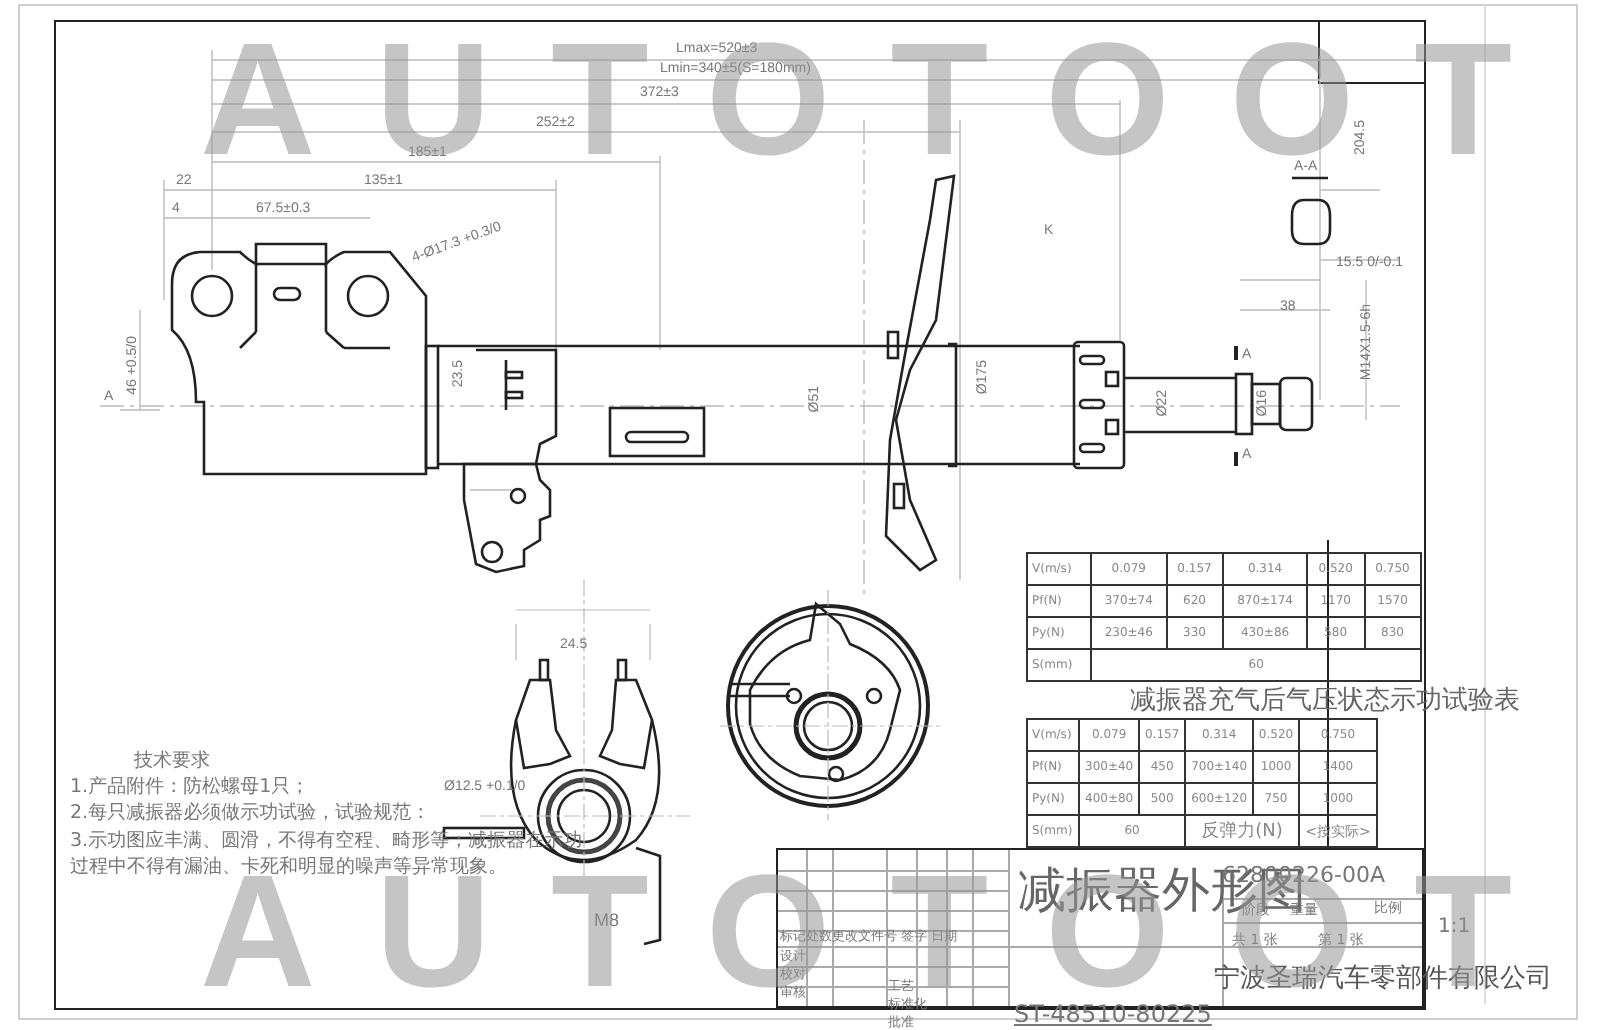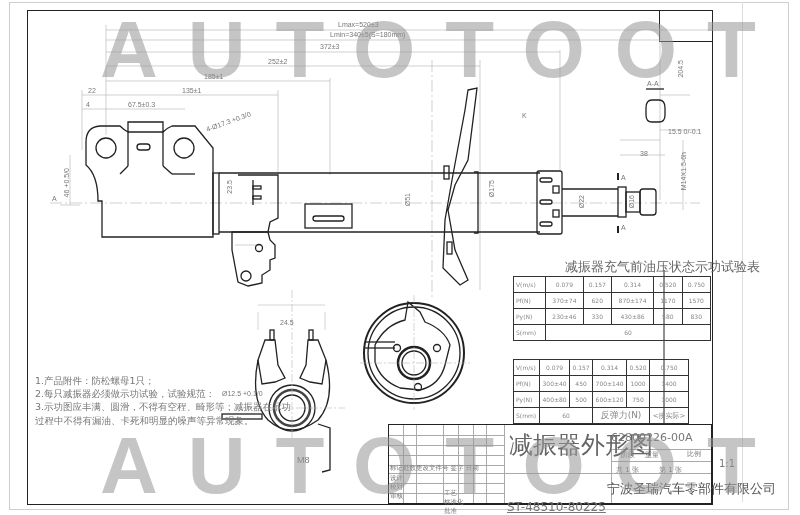--- a/index.html
+++ b/index.html
@@ -175,21 +175,20 @@
   <div class="dim vtext" style="left:680px;top:152px;">M14X1.5-6h</div>
   <div class="dim vtext" style="left:677px;top:60px;">204.5</div>
   <div class="dim" style="left:647px;top:80px;">A-A</div>
   <div class="dim" style="left:621px;top:174px;">A</div>
   <div class="dim" style="left:621px;top:224px;">A</div>
   <div class="dim" style="left:522px;top:112px;">K</div>
   <div class="dim" style="left:280px;top:319px;">24.5</div>
   <div class="dim" style="left:222px;top:390px;">Ø12.5 +0.1/0</div>
   <div class="dim" style="left:297px;top:455px;font-size:9px;">M8</div>
 
-  <div class="tbl-title" style="left:565px;top:258px;">减振器充气前油压状态示功试验表</div>
   <table class="perf" style="left:513px;top:276px;width:198px;">
     <tbody>
         <tr>
       <td class="hdr">V(m/s)</td>
       <td>0.079</td>
       <td>0.157</td>
       <td>0.314</td>
       <td>0.520</td>
       <td>0.750</td>
     </tr>
@@ -209,20 +208,21 @@
       <td>580</td>
       <td>830</td>
     </tr>
     <tr>
       <td class="hdr">S(mm)</td>
       <td colspan="5">60</td>
     </tr>
   </tbody>
     </table>
 
+  <div class="tbl-title" style="left:565px;top:341px;">减振器充气后气压状态示功试验表</div>
   <table class="perf" style="left:513px;top:359px;width:176px;">
     <tbody>
         <tr>
       <td class="hdr">V(m/s)</td>
       <td>0.079</td>
       <td>0.157</td>
       <td>0.314</td>
       <td>0.520</td>
       <td>0.750</td>
     </tr>
@@ -245,20 +245,21 @@
     <tr>
       <td class="hdr">S(mm)</td>
       <td colspan="2">60</td>
       <td colspan="2" style="font-size:9px;">反弹力(N)</td>
       <td style="font-size:7px;">&lt;按实际&gt;</td>
     </tr>
   </tbody>
     </table>
 
   <div class="req">
+    <div class="req-title">技术要求</div>
     <div>1.产品附件：防松螺母1只；</div>
     <div>2.每只减振器必须做示功试验，试验规范：</div>
     <div>3.示功图应丰满、圆滑，不得有空程、畸形等；减振器在示功</div>
     <div>过程中不得有漏油、卡死和明显的噪声等异常现象。</div>
   </div>
 
   <div class="titleblock">
     <div class="grid-line-v" style="left:14px;top:0;height:78px;"></div>
     <div class="grid-line-v" style="left:27px;top:0;height:78px;"></div>
     <div class="grid-line-v" style="left:54px;top:0;height:78px;"></div>

